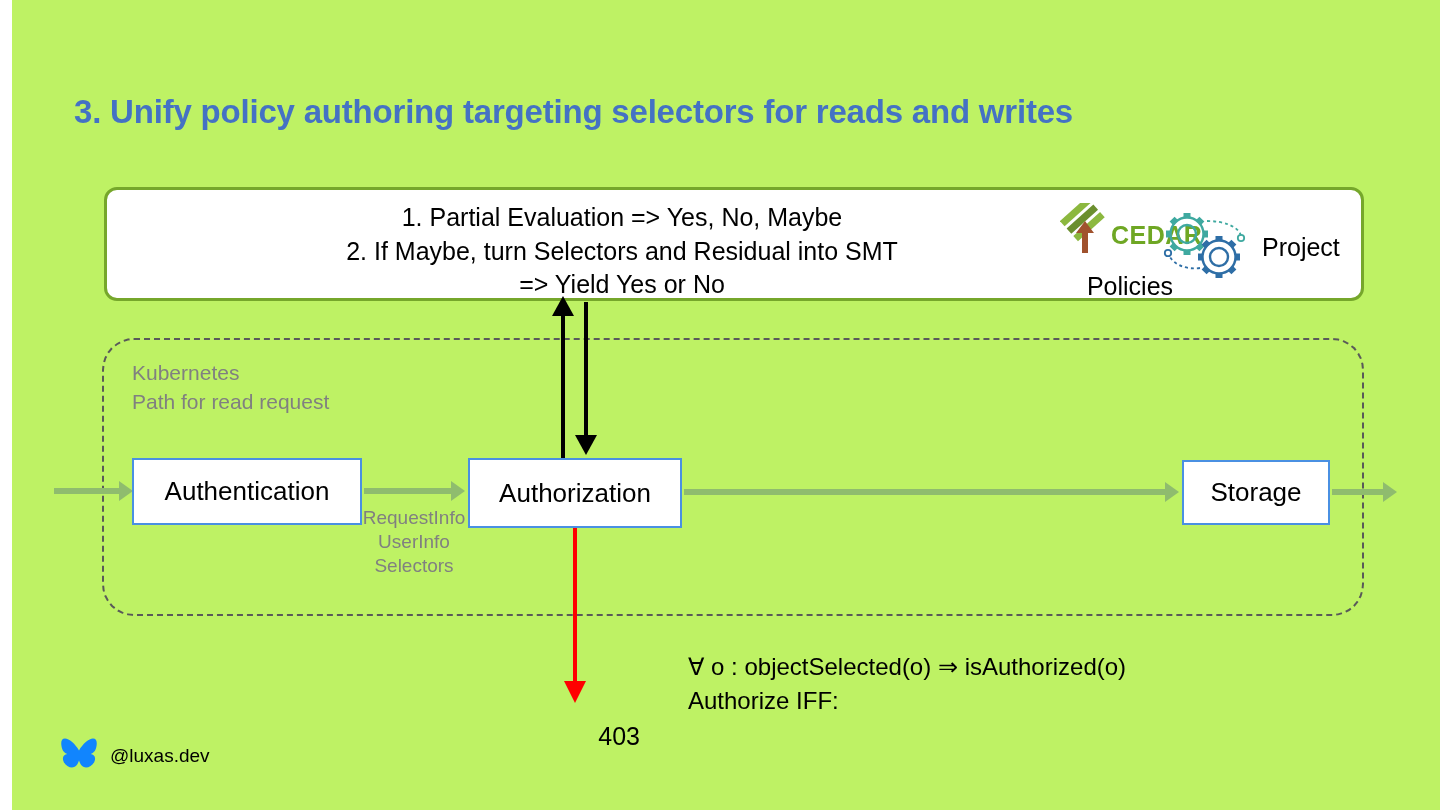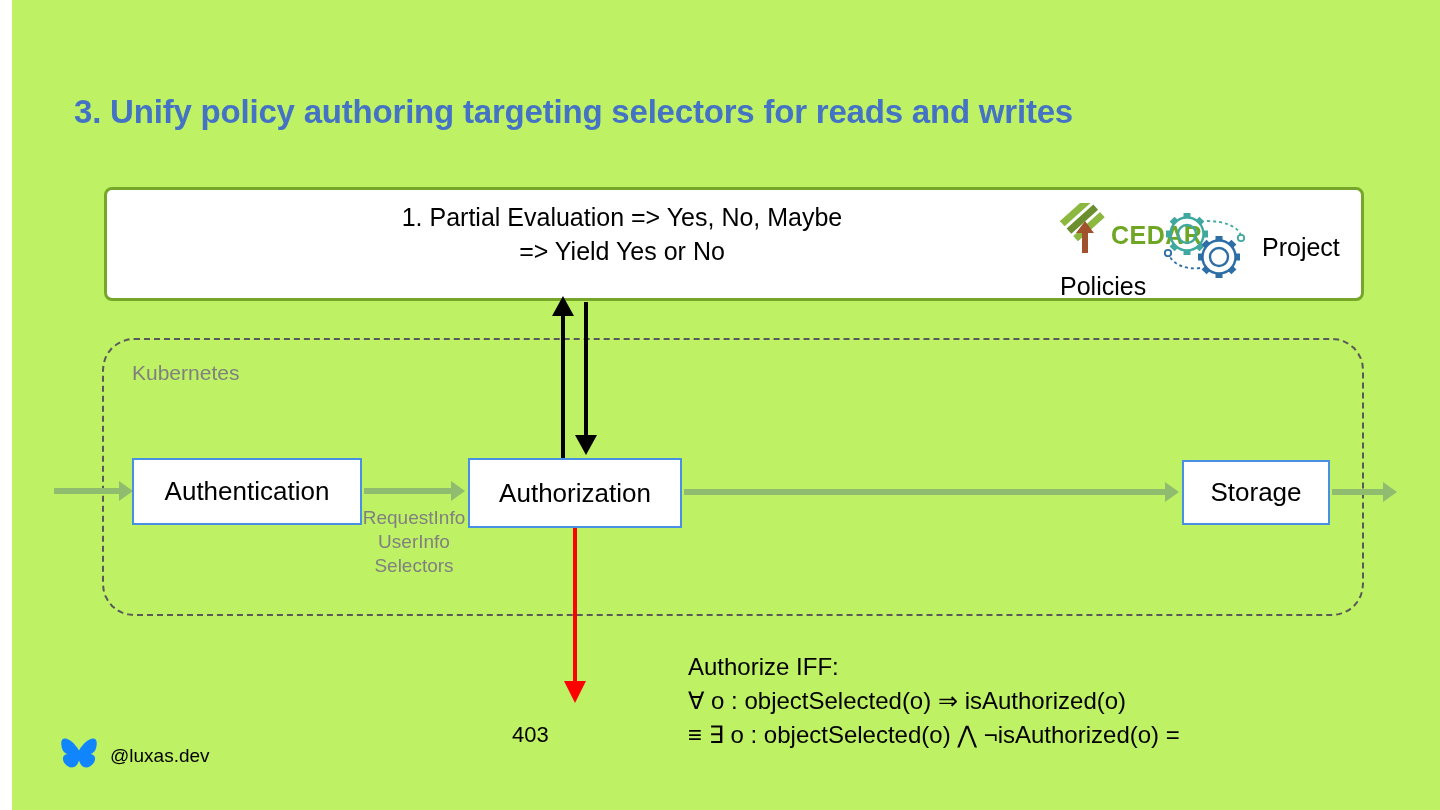--- a/index.html
+++ b/index.html
@@ -40,21 +40,21 @@
   }
 
   
   .engine-box {
     position: absolute;
     left: 92px;
     top: 187px;
     width: 1260px;
     height: 114px;
     border: 3px solid #76A72B;
-    border-radius: 8px;
+    border-radius: 13px;
     box-sizing: border-box;
     background: #ffffff;
   }
   .engine-lines {
     position: absolute;
     left: 130px;
     top: 11px;
     width: 770px;
     text-align: center;
     font-size: 25px;
@@ -87,21 +87,21 @@
     font-weight: bold;
     letter-spacing: 0.5px;
     color: #6FA724;
     font-family: "Liberation Sans", sans-serif;
   }
   .policies-label {
     position: absolute;
     left: 953px;
     top: 82px;
     width: 140px;
-    text-align: left;
+    text-align: center;
     font-size: 25px;
     color: #000000;
     font-family: "Liberation Sans", sans-serif;
   }
 
   
   .gears-icon {
     position: absolute;
     left: 1050px;
     top: 20px;
@@ -233,22 +233,22 @@
     width: 0; height: 0;
     border-top: 22px solid #FF0000;
     border-left: 11px solid transparent;
     border-right: 11px solid transparent;
   }
   .code-403 {
     position: absolute;
     left: 500px;
     top: 722px;
     width: 128px;
-    text-align: left;
-    font-size: 22px;
+    text-align: right;
+    font-size: 25px;
     color: #000000;
     font-family: "Liberation Sans", sans-serif;
   }
 
   
   .formula {
     position: absolute;
     left: 676px;
     top: 650px;
     width: 640px;
@@ -279,20 +279,21 @@
 <body>
 
 <div id="slide">
 
   <div class="slide-title">3. Unify policy authoring targeting selectors for reads and writes</div>
 
   <div class="engine-box">
 
     <div class="engine-lines">
       <div>1. Partial Evaluation =&gt; Yes, No, Maybe</div>
+      <div>2. If Maybe, turn Selectors and Residual into SMT</div>
       <div>=&gt; Yield Yes or No</div>
     </div>
 
     <div class="cedar-block">
       <svg class="cedar-logo" viewBox="0 0 48 50">
         <g transform="rotate(-42 24 18)">
           <rect x="6" y="2" width="36" height="7" fill="#8CB83F"></rect>
           <rect x="6" y="12" width="36" height="7" fill="#6B8F2E"></rect>
           <rect x="6" y="22" width="36" height="7" fill="#8CB83F"></rect>
         </g>
@@ -325,20 +326,21 @@
       <circle cx="84" cy="28" r="3.2" fill="none" stroke="#3FA9A0" stroke-width="1.8"></circle>
       <path d="M43 58 C 28 60, 16 54, 12 45" fill="none" stroke="#2E6EA6" stroke-width="1.8" stroke-dasharray="3 3"></path>
       <circle cx="11" cy="43" r="3.2" fill="none" stroke="#2E6EA6" stroke-width="1.8"></circle>
     </svg>
     <div class="project-label">Project</div>
   </div>
 
   <div class="k8s-box"></div>
   <div class="k8s-caption">
     <div>Kubernetes</div>
+    <div>Path for read request</div>
   </div>
 
   <div class="garrow ga-1"></div>
   <div class="garrow ga-2"></div>
   <div class="garrow ga-3"></div>
   <div class="garrow ga-4"></div>
 
   <div class="node-box box-auth">Authentication</div>
   <div class="node-box box-authz">Authorization</div>
   <div class="node-box box-store">Storage</div>
@@ -352,23 +354,22 @@
   <div class="varrow-line vup"></div>
   <div class="vup-head"></div>
   <div class="varrow-line vdown"></div>
   <div class="vdown-head"></div>
 
   <div class="red-line"></div>
   <div class="red-head"></div>
   <div class="code-403">403</div>
 
   <div class="formula">
+    <div>∀ o : objectSelected(o) ⇒ isAuthorized(o)</div>
     <div>Authorize IFF:</div>
-    <div>∀ o : objectSelected(o) ⇒ isAuthorized(o)</div>
-    <div>≡ ∃ o : objectSelected(o) ⋀ ¬isAuthorized(o) =</div>
   </div>
 
   <svg class="footer-logo" viewBox="0 0 38 34">
     <path d="M19 13.5 C 15.5 7, 9 1.5, 5 1.5 C 1.8 1.5, 0.8 4, 1.4 8.5
              C 2 13, 3.6 15.5, 7.4 17 C 4 17.6, 2.2 19.6, 3.2 23.4
              C 4.4 28, 8.6 30.5, 12 30.5 C 15.6 30.5, 17.8 27.5, 19 23.5
              C 20.2 27.5, 22.4 30.5, 26 30.5 C 29.4 30.5, 33.6 28, 34.8 23.4
              C 35.8 19.6, 34 17.6, 30.6 17 C 34.4 15.5, 36 13, 36.6 8.5
              C 37.2 4, 36.2 1.5, 33 1.5 C 29 1.5, 22.5 7, 19 13.5 Z" fill="#1185FE"></path>
   </svg>

